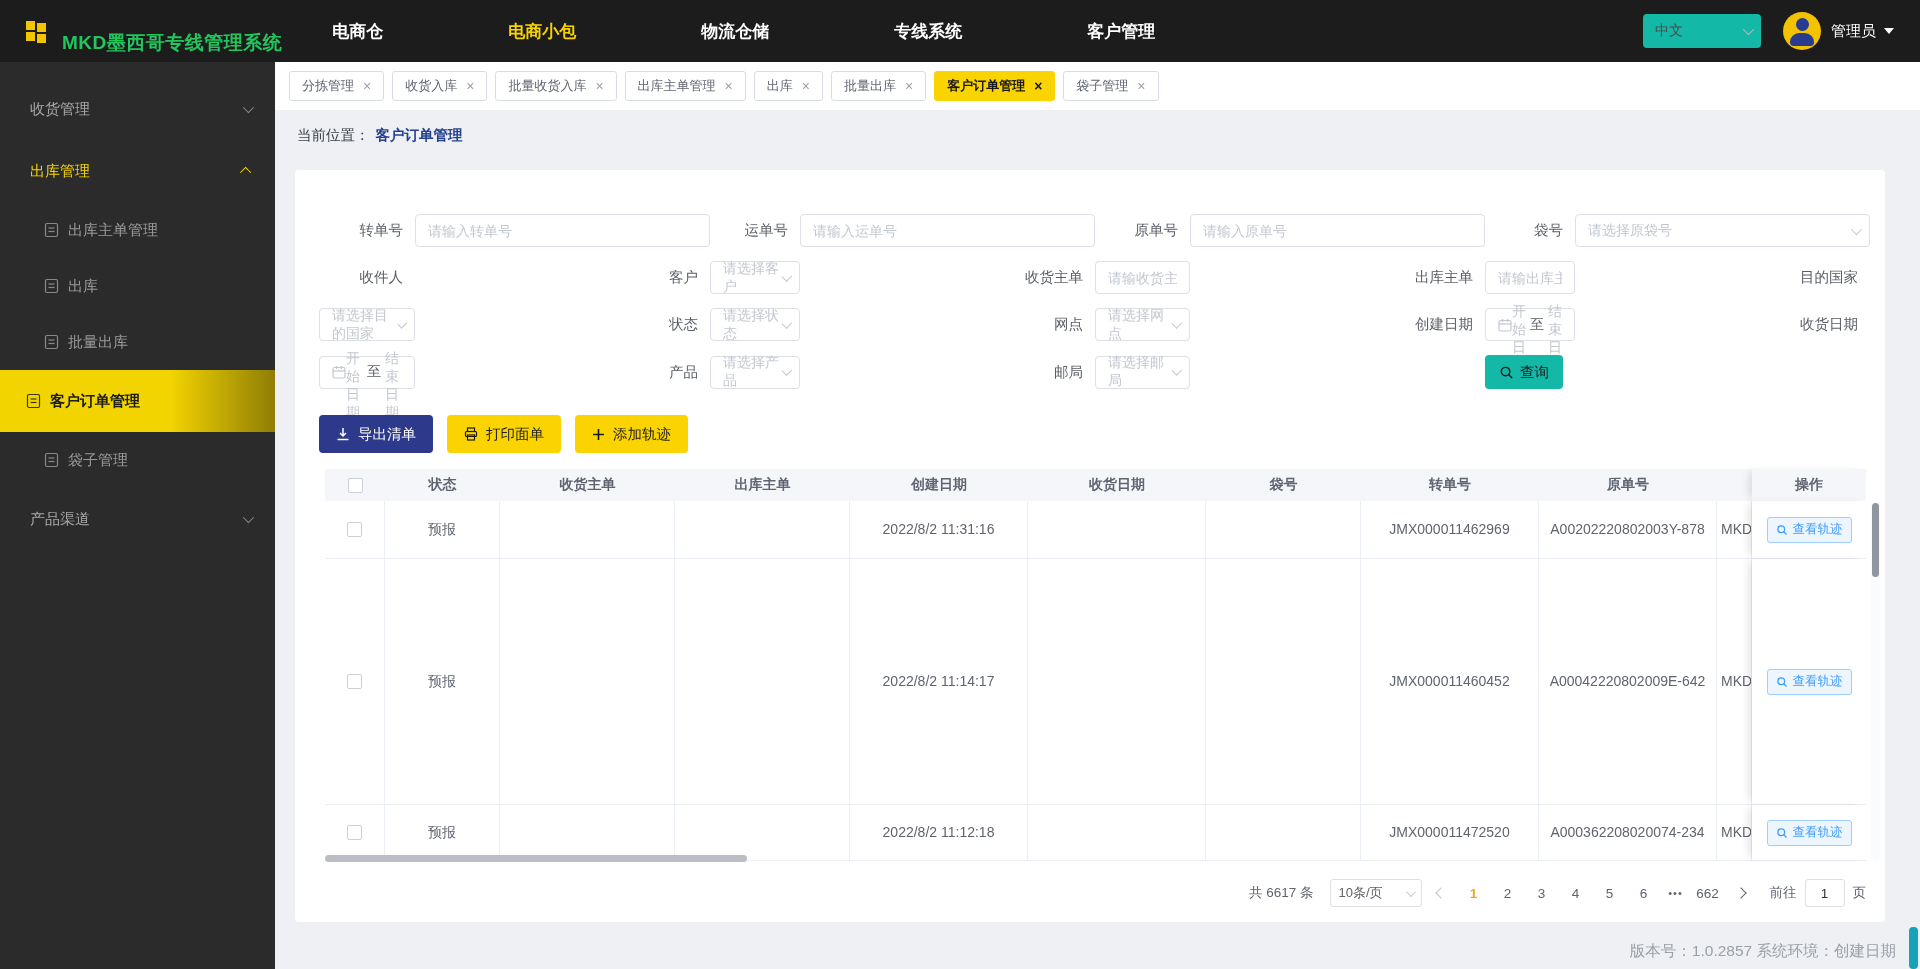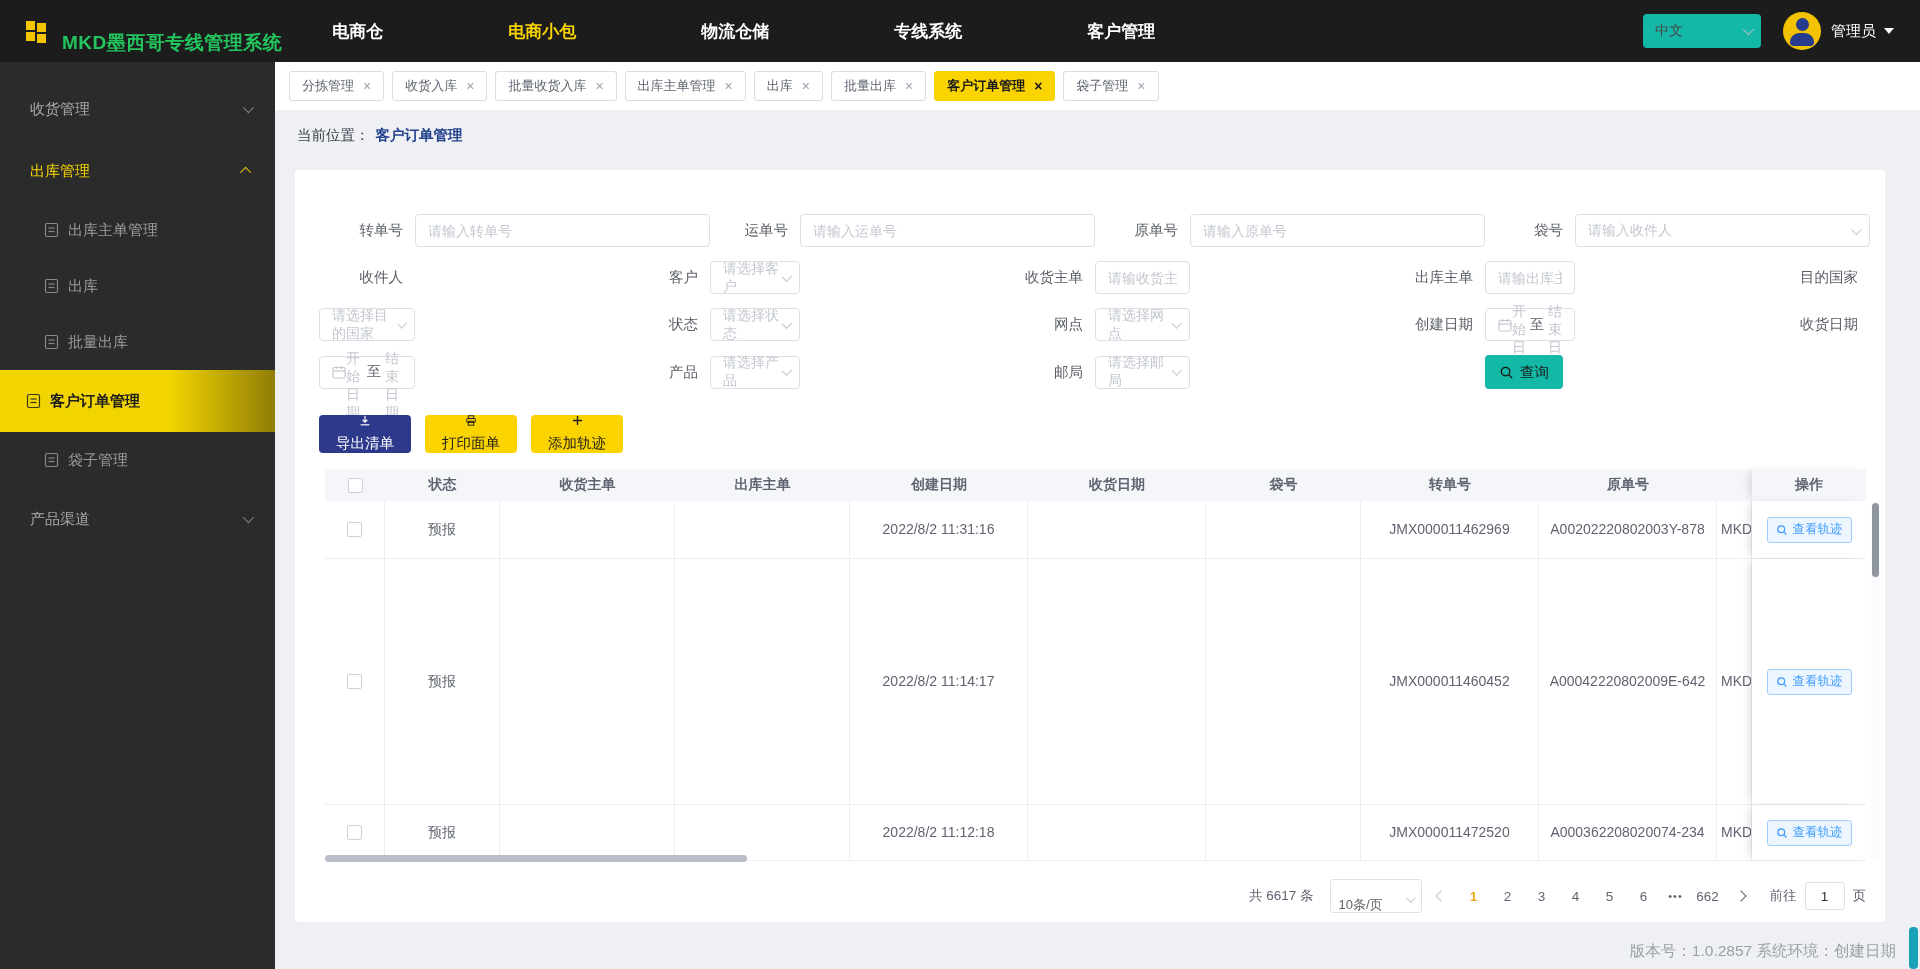--- a/index.html
+++ b/index.html
@@ -56,21 +56,21 @@
   .f-input { height:33px; border:1px solid #dcdfe6; border-radius:4px; width:100%; padding:0 12px; font-size:14px; color:#333; outline:none; }
   .f-input::placeholder { color:#c3c7cf; }
   .f-select { height:33px; border:1px solid #dcdfe6; border-radius:4px; display:flex; align-items:center; justify-content:space-between; padding:0 10px 0 12px; color:#c3c7cf; font-size:14px; background:#fff; cursor:pointer; }
   .f-select .chev { border-color:#c3c7cf; }
   .f-dates { height:33px; border:1px solid #dcdfe6; border-radius:4px; display:flex; align-items:center; padding:0 12px; font-size:14px; color:#c3c7cf; background:#fff; cursor:pointer; }
   .f-dates .d-start,.f-dates .d-end { flex:1; text-align:left;margin-top:28px; }
   .f-dates .d-to { color:#5a5e66; padding:0 4px; }
   .btn-query { grid-column:7 / span 2; justify-self:start; height:34px; padding:0 14px; background:#14b8a6; border:none; border-radius:4px; font-size:14.5px; color:#1a1a1a; display:flex; align-items:center; gap:6px; cursor:pointer; font-family:inherit; }
 
   .action-row { display:flex; gap:14px; margin:26px 0 0 24px; }
-  .btn { height:38px; padding:0 17px; border:none; border-radius:4px; font-size:14.5px; display:flex; align-items:center; gap:8px; cursor:pointer; font-family:inherit;flex-direction:column; }
+  .btn { height:38px; padding:0 17px; border:none; border-radius:4px; font-size:14.5px; display:flex; align-items:center; gap:8px; cursor:pointer; font-family:inherit; }
   .btn-export { background:#2d3a8c; color:#fff; }
   .btn-yellow { background:#fbd400; color:#1f1f1f; }
 
   
   .table { position:relative; width:1541px; margin:16px 0 0 30px; font-size:14px; color:#5f6470; }
   .t-head { display:flex; background:#f4f6fa; height:32px; align-items:stretch; font-weight:600; color:#5f6470; }
   .t-head .cell { display:flex; align-items:center; justify-content:center; }
   .t-row { display:flex; border-bottom:1px solid #ebeef5; background:#fff; }
   .t-row .cell { display:flex; align-items:center; justify-content:center; border-right:1px solid #ebeef5; padding:4px 8px; text-align:center; word-break:break-all; line-height:1.5; }
   .r1 { height:58px; } .r2 { height:246px; } .r3 { height:56px; }
@@ -83,21 +83,21 @@
   .checkbox { width:15px; height:15px; border:1px solid #ccd0d7; border-radius:2px; background:#fff; cursor:pointer; }
   .chip-track { display:inline-flex; align-items:center; gap:5px; height:26px; padding:0 8px; border:1px solid #9fcdff; background:#edf5ff; color:#409eff; border-radius:3px; font-size:12.5px; cursor:pointer; white-space:nowrap; }
   .vbar { position:absolute; left:1546px; top:32px; width:9px; height:360px; background:#fafbfc; border-radius:4px; }
   .vbar-thumb { position:absolute; top:2px; left:1px; width:7px; height:74px; background:#9096a0; border-radius:4px; cursor:pointer; }
   .hbar { position:absolute; top:386px; left:0; width:1541px; height:8px; }
   .hbar-thumb { width:422px; height:7px; background:#b9bdc6; border-radius:4px; cursor:pointer; }
 
   
   .pagination { display:flex; justify-content:flex-end; align-items:center; margin:18px 19px 0 0; gap:6px; font-size:13.5px; color:#5f6470; }
   .pg-total { margin-right:10px; }
-  .pg-size { width:92px; height:28px; border:1px solid #dcdfe6; border-radius:3px; display:flex; align-items:flex-start; justify-content:space-between; padding:16px 8px; color:#606266; font-size:13px; cursor:pointer; }
+  .pg-size { width:92px; height:28px; border:1px solid #dcdfe6; border-radius:3px; display:flex; align-items:center; justify-content:space-between; padding:0 8px; color:#606266; font-size:13px; cursor:pointer; }
   .pg-size .chev { border-color:#c3c7cf; width:7px; height:7px; }
   .pg-arrow { width:26px; height:28px; display:flex; align-items:center; justify-content:center; cursor:pointer; }
   .pg-arrow .chev { width:8px; height:8px; }
   .pg-arrow.prev .chev { transform:rotate(135deg); border-color:#c0c4cc; }
   .pg-arrow.next .chev { transform:rotate(-45deg); border-color:#5f6470; }
   .pg-num { min-width:28px; height:28px; display:flex; align-items:center; justify-content:center; cursor:pointer; font-size:13.5px; color:#5f6470; }
   .pg-num.active { color:#f0a818; font-weight:700; }
   .pg-ellipsis { min-width:24px; text-align:center; letter-spacing:1px; font-size:11px; color:#5f6470; cursor:pointer; }
   .pg-goto { display:flex; align-items:center; gap:8px; margin-left:10px; }
   .pg-input { width:40px; height:28px; border:1px solid #dcdfe6; border-radius:3px; text-align:center; font-size:13.5px; color:#333; outline:none; }
@@ -239,21 +239,21 @@
 
       <div class="filter-grid">
         <span class="f-label">转单号</span>
         <input class="f-input" placeholder="请输入转单号" style="">
         <span class="f-label">运单号</span>
         <input class="f-input" placeholder="请输入运单号" style="">
         <span class="f-label">原单号</span>
         <input class="f-input" placeholder="请输入原单号" style="">
         <span class="f-label">袋号</span>
         <div class="f-select">
-            <span>请输入收件人</span>
+            <span>请选择原袋号</span>
             <span class="chev"></span>
           </div>
 
         <span class="f-label">收件人</span>
         <span class="f-label">客户</span>
         <div class="f-select">
             <span>请选择客户</span>
             <span class="chev"></span>
           </div>
         <span class="f-label">收货主单</span>

